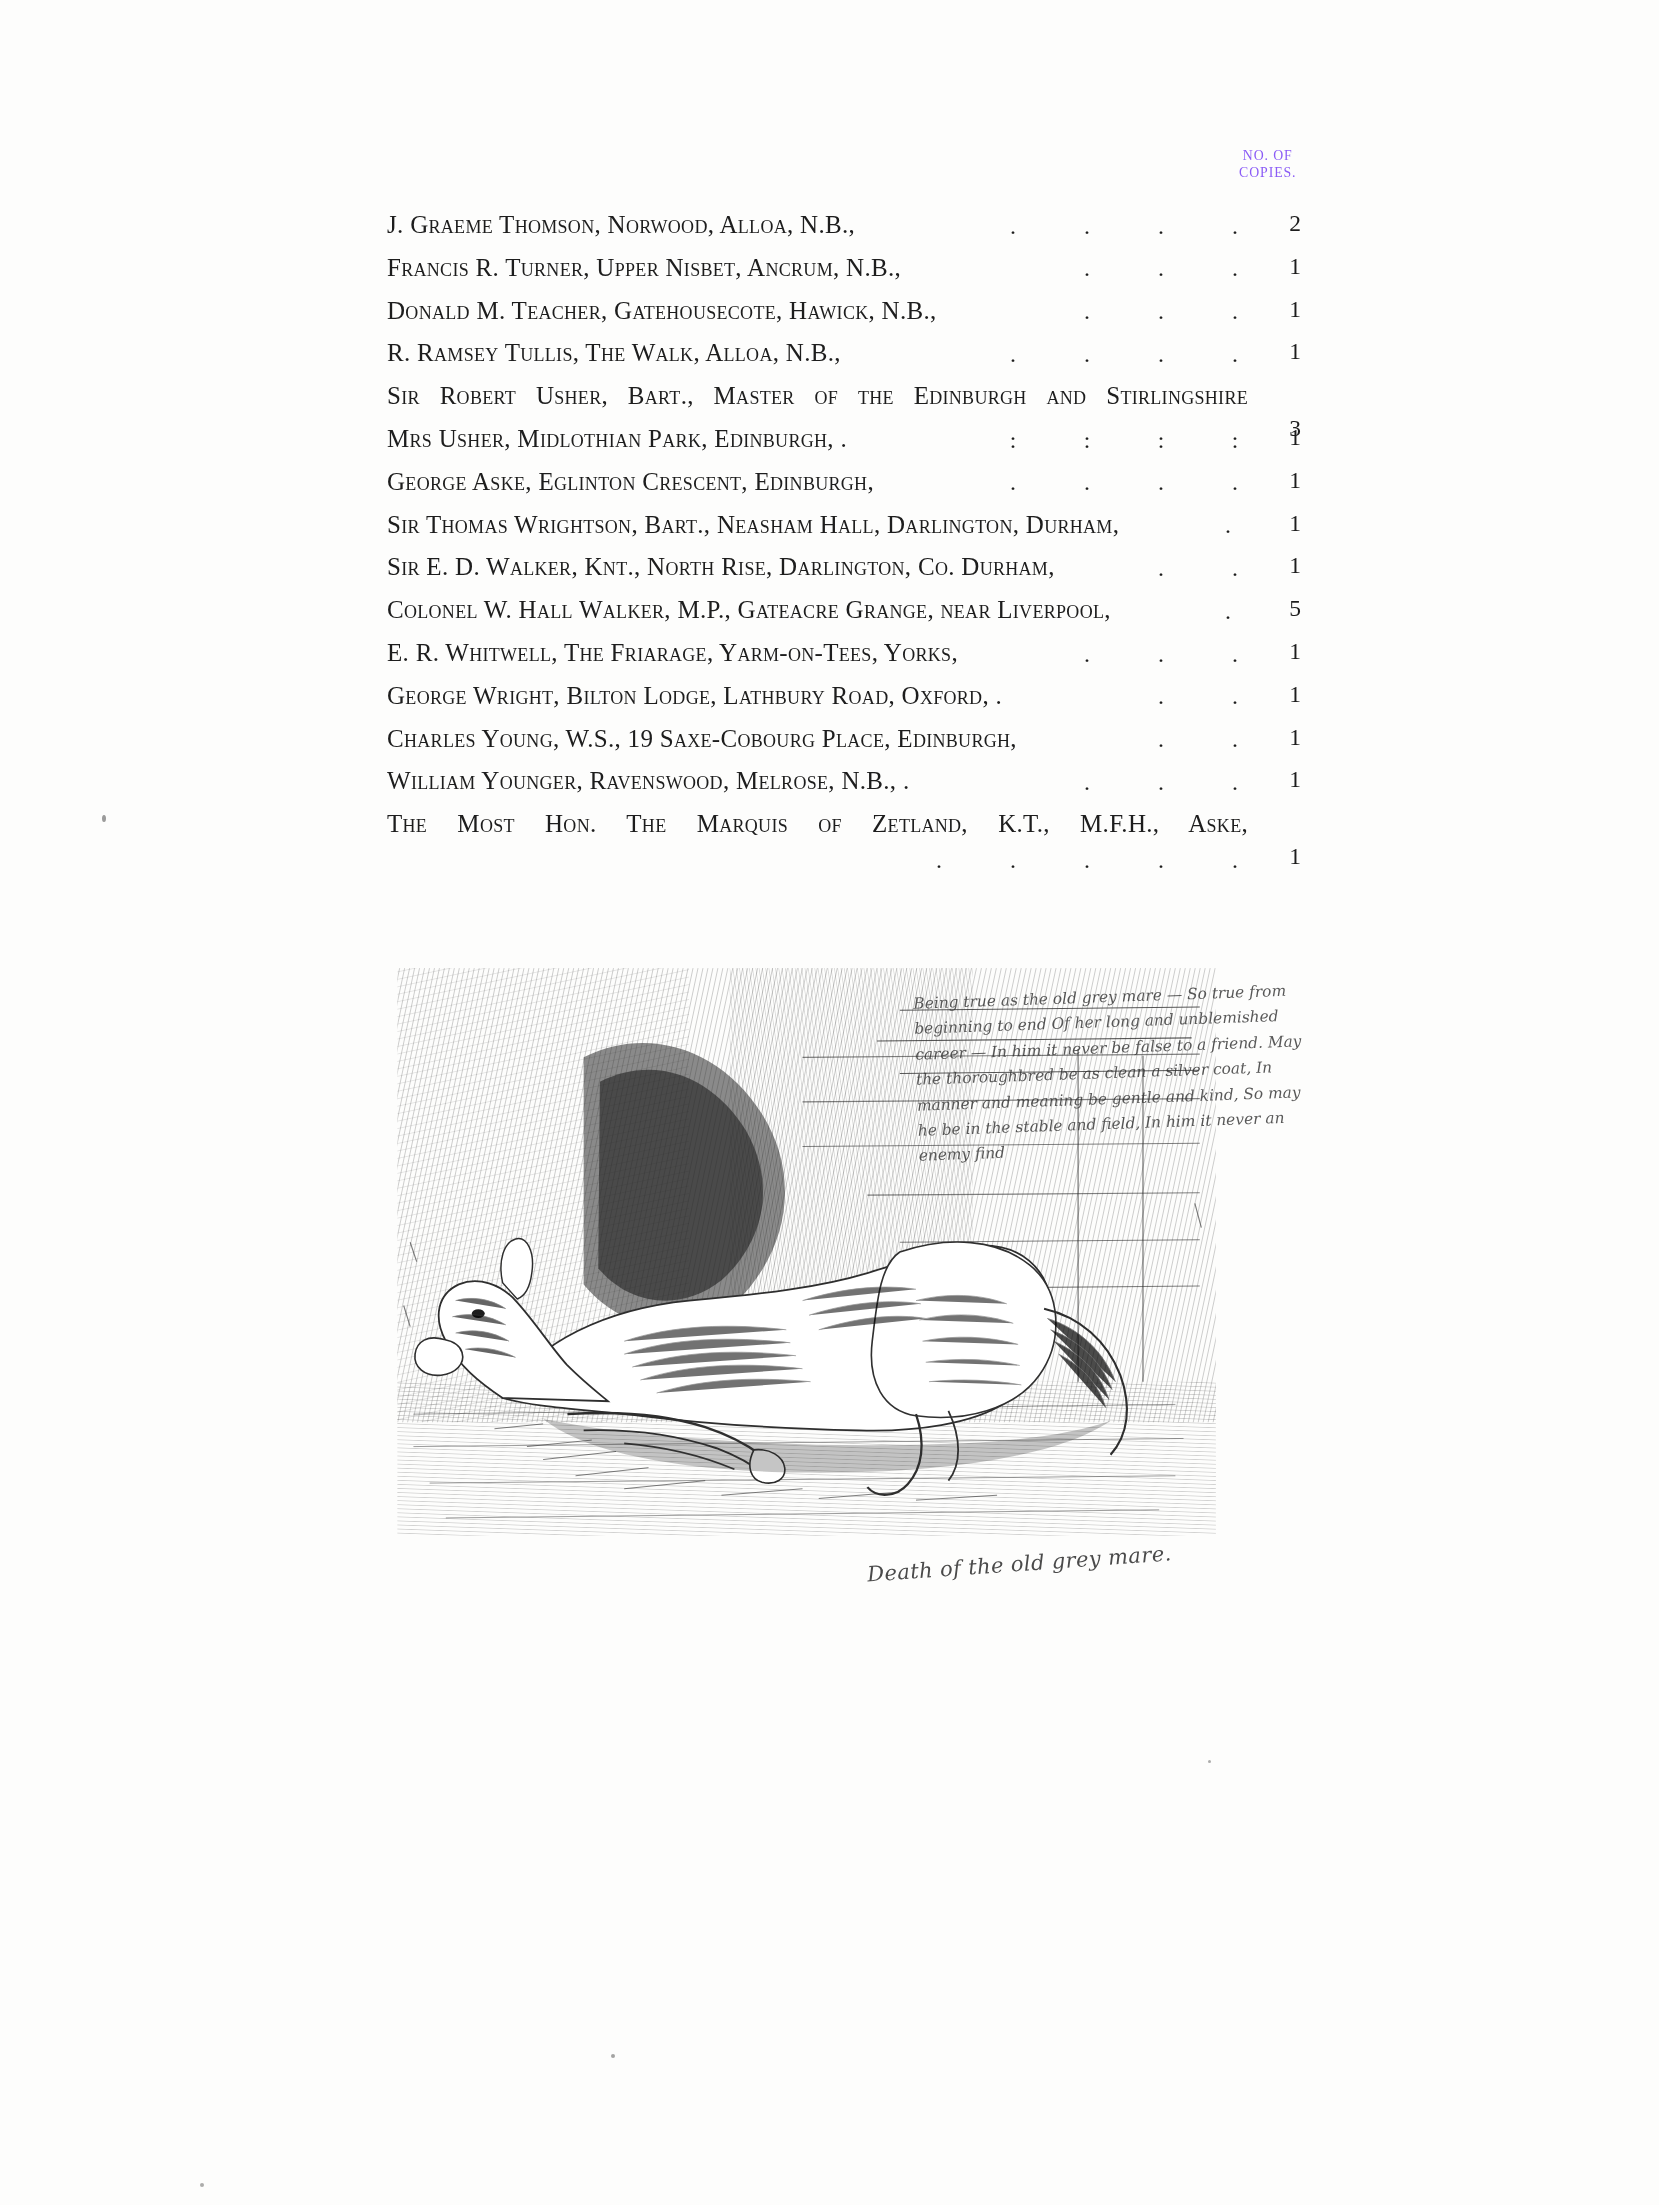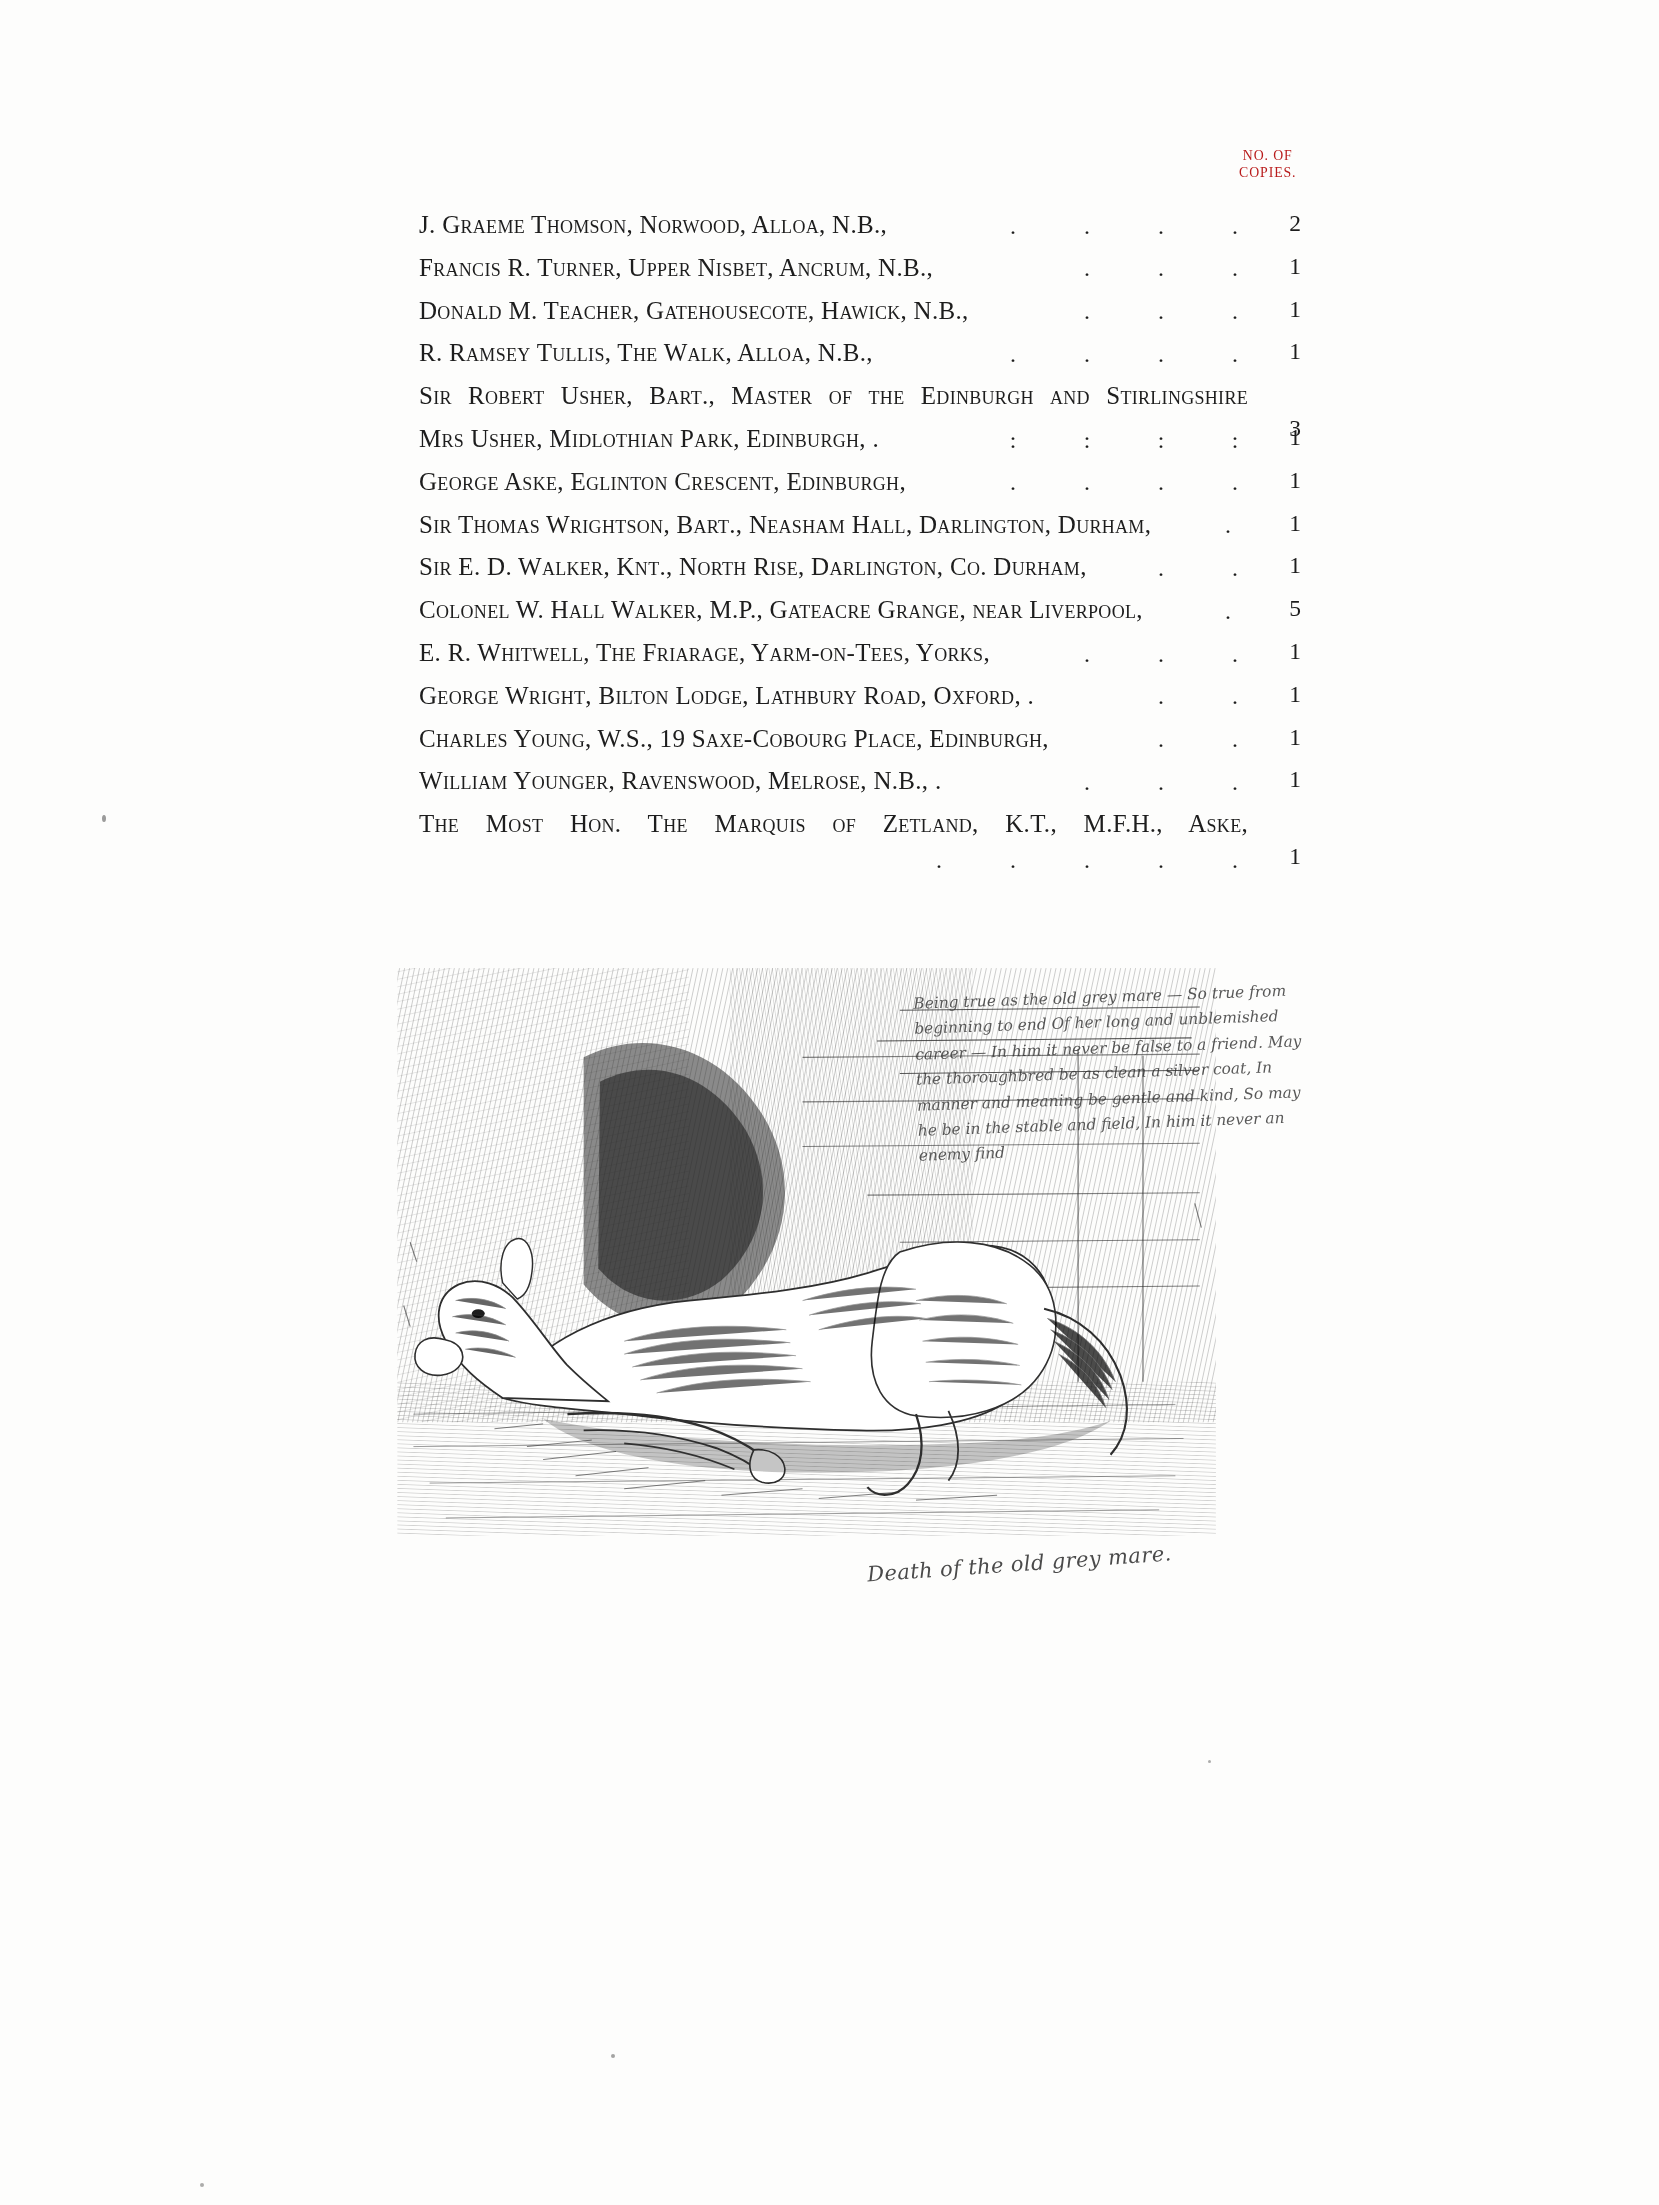--- a/index.html
+++ b/index.html
@@ -33,21 +33,21 @@
   }
 
   .col-header {
     position: absolute;
     right: 14.6px;
     top: -60px;
     text-align: center;
     font-size: 13.8px;
     letter-spacing: 0.9px;
     line-height: 1.25;
-    color: #b91c1c;
+    color: #8b5cf6;
     font-family: "Liberation Serif", serif;
     white-space: pre-line;
     margin-left: 23px;
   }
 
   .entry {
     position: relative;
     margin-bottom: 7.3px;
     font-size: 25px;
     line-height: 1.42;
@@ -88,21 +88,20 @@
     width: 32px;
     text-align: center;
     font-size: 23.5px;
     font-family: "Liberation Serif", serif;
   }
 
   
   .sc {
     font-variant: small-caps;
     letter-spacing: 0.3px;
-    margin-left: 32px;
   }
 
   
   .plate {
     position: absolute;
     left: 381px;
     top: 960px;
     width: 916px;
     height: 665px;
   }

